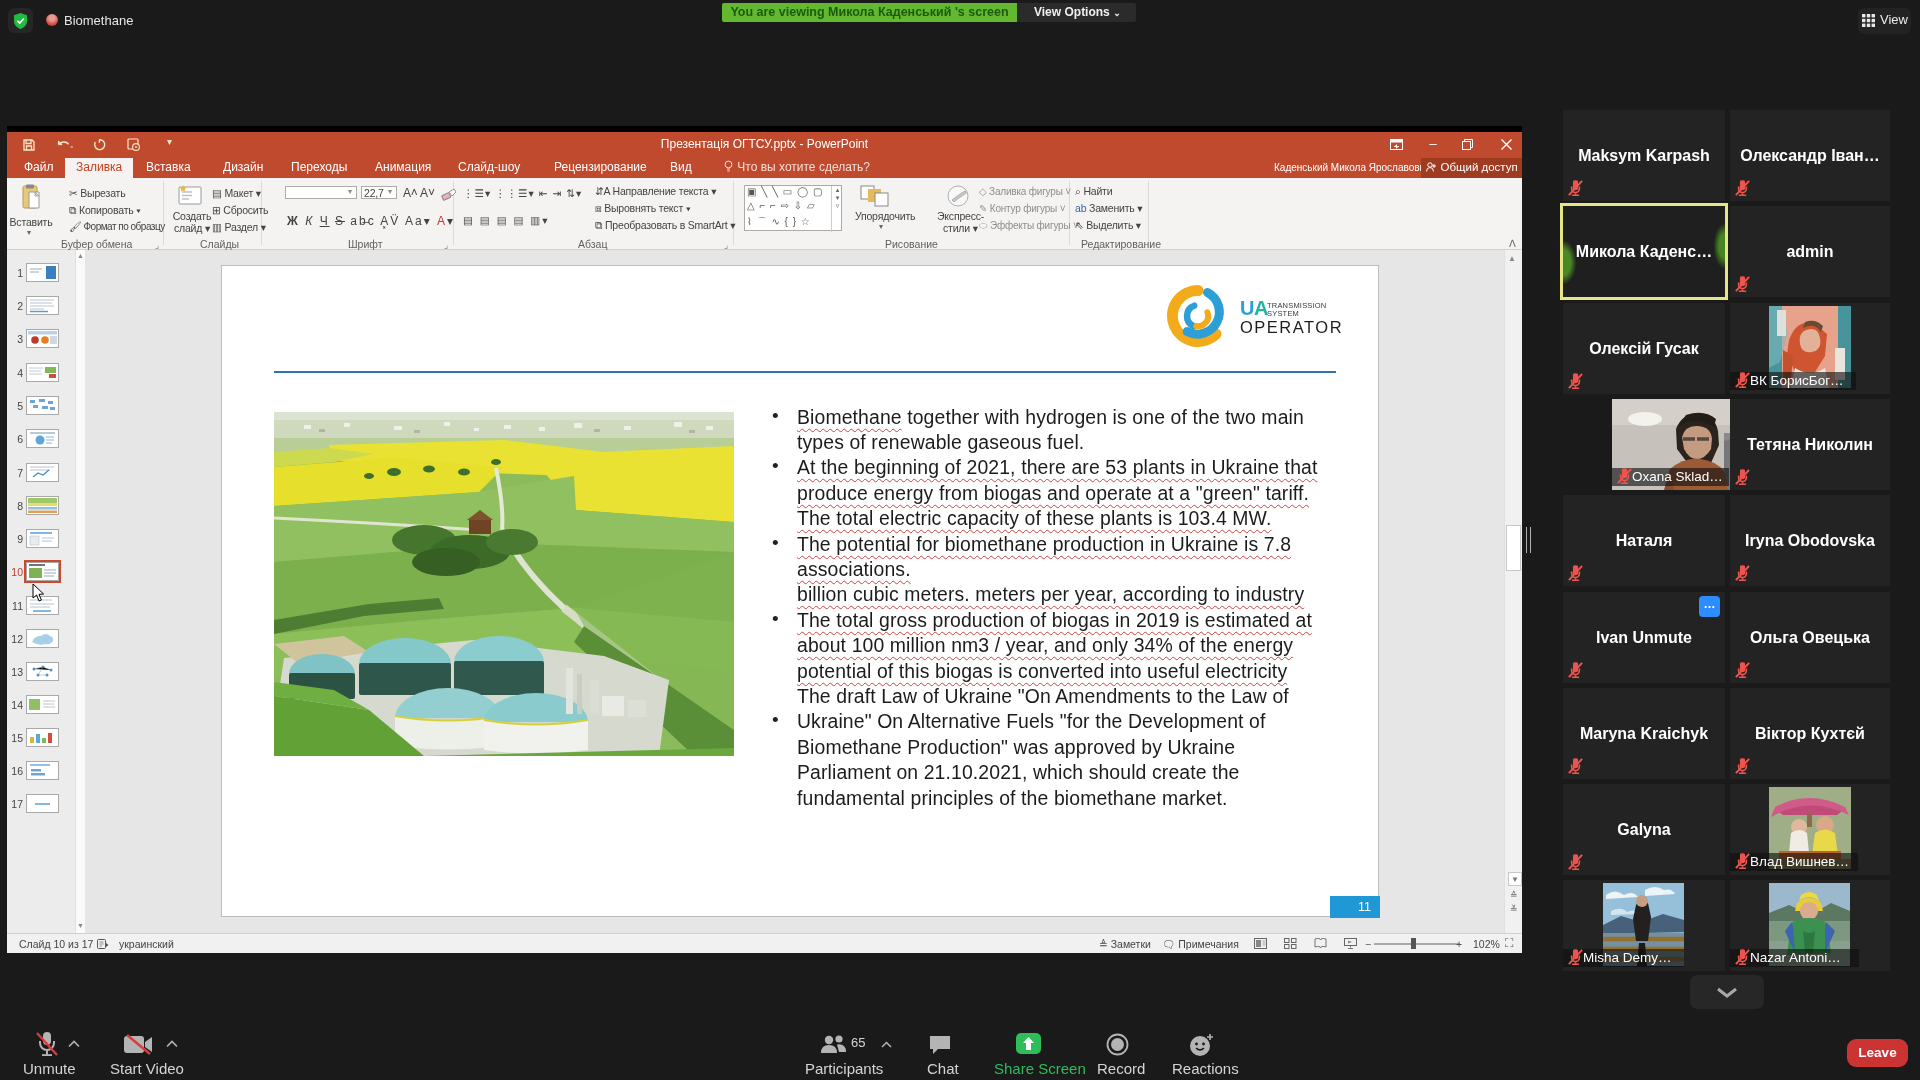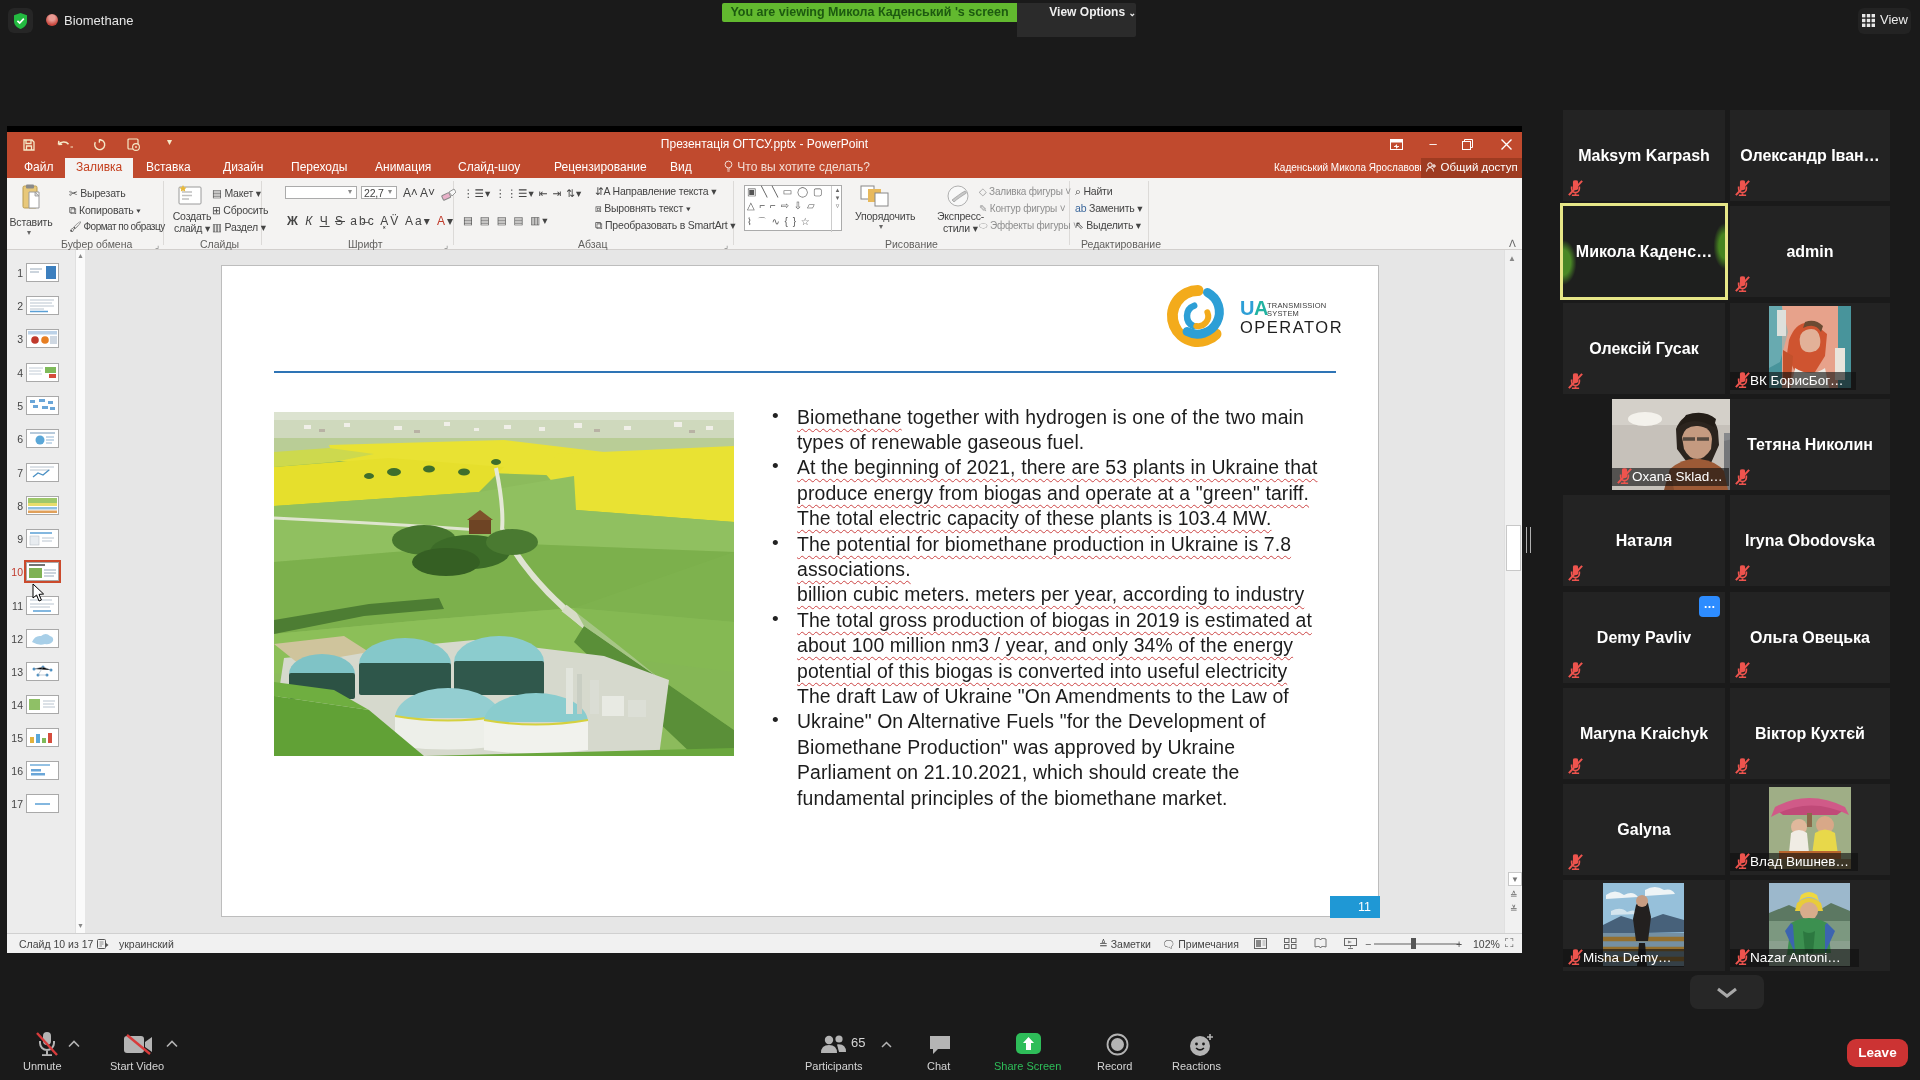--- a/index.html
+++ b/index.html
@@ -4,21 +4,21 @@
 <style>
   * { margin:0; padding:0; box-sizing:border-box; }
   html,body { width:1920px; height:1080px; overflow:hidden; background:#1a1a1a; font-family:"Liberation Sans", sans-serif; }
   .abs { position:absolute; }
   #stage { position:relative; width:1920px; height:1080px; background:#1a1a1a; }
   
   .shieldbox { left:8px; top:8px; width:25px; height:25px; background:#262626; border-radius:6px; }
   .recdot { left:46px; top:14px; width:12px; height:12px; border-radius:50%; background:radial-gradient(circle at 50% 32%, #e89a93 0 28%, #c8463c 70%); }
   .rectxt { left:64px; top:13px; color:#e6e6e6; font-size:13px; }
   .banner { left:722px; top:3px; width:295px; height:19px; background:#62b92f; color:#1d5a10; font-weight:bold; font-size:12.5px; text-align:center; line-height:19px; border-radius:2px 0 0 2px; }
-  .viewopt { left:1017px; top:3px; width:119px; height:34px; background:#2b2b2b; color:#f0f0f0; font-weight:bold; font-size:12px; text-align:right; line-height:19px; border-radius:0 2px 2px 0;padding-left:17px; }
+  .viewopt { left:1017px; top:3px; width:119px; height:19px; background:#2b2b2b; color:#f0f0f0; font-weight:bold; font-size:12px; text-align:left; line-height:19px; border-radius:0 2px 2px 0;padding-left:17px; }
   .viewbtn { left:1858px; top:8px; width:53px; height:26px; background:#232323; border-radius:6px; }
   
   #screen { left:7px; top:126px; width:1515px; height:827px; background:#000; }
   .ttl { left:0; top:6px; width:1515px; height:26px; background:#c04a2e; }
   .tabs { left:0; top:32px; width:1515px; height:20px; background:#c04a2e; }
   .tab { position:absolute; top:0; height:20px; color:#fff; font-size:12px; line-height:19px; }
   .tabact { background:#f4f3f2; color:#c43e1c; padding:0 11px; }
   .ribbon { left:0; top:52px; width:1515px; height:72px; background:#f4f3f2; border-bottom:1px solid #d2cfcd; }
   .glabel { position:absolute; top:60px; font-size:10.5px; color:#605f5d;margin-left:8px; }
   .gsep { position:absolute; top:3px; height:64px; width:1px; background:#dcdad8; }
@@ -37,21 +37,21 @@
   .statusbar { left:0; top:807px; width:1515px; height:20px; background:#f1f1f1; border-top:1px solid #d0d0d0; color:#444; font-size:10.5px; }
   .wv { text-decoration:underline; text-decoration-style:wavy; text-decoration-color:#cc4444; text-decoration-thickness:1px; text-underline-offset:4px; }
   .bl { left:550px; font-size:19px; color:#222; }
   .btxt { left:575px; top:138.5px; width:560px; font-size:19.4px; line-height:25.4px; color:#1c1c1c; letter-spacing:0.12px; }
   
   .tile { position:absolute; width:162px; height:91px; background:#232323; }
   .tname { position:absolute; width:100%; text-align:center; color:#fff; font-weight:bold; font-size:16px; }
   .micbl { position:absolute; left:5px; bottom:5px; width:15px; height:16px; }
   .plabel { position:absolute; left:0; bottom:4px; height:18px; background:rgba(15,15,15,.62); color:#fff; font-size:13.5px; line-height:18px; white-space:nowrap; padding-left:20px; }
   
-  .blabel { position:absolute; color:#d5d5d5; font-size:11px; }
+  .blabel { position:absolute; color:#d5d5d5; font-size:15px; }
 </style>
 </head>
 <body>
 <div id="stage">
   <svg width="0" height="0" style="position:absolute">
       <defs>
     <g id="micico">
           <g fill="#ee544e">
             <path d="M4.6 1.6 Q4.6 0.3 7 0.3 Q9.4 0.3 9.4 1.6 V8 Q9.4 9.6 7 9.6 Q4.6 9.6 4.6 8 z"></path>
             <path d="M2.6 6 v2.2 a4.4 4.4 0 0 0 8.8 0 V6 h-1.6 v2.2 a2.8 2.8 0 0 1 -5.6 0 V6 z"></path>
@@ -633,21 +633,21 @@
           <use href="#micico"></use>
         </svg>
       </div>
     <div class="tile" style="left:1730px;top:495.2px;width:160px">
         <div class="tname" style="top:37px">Iryna Obodovska</div>
         <svg class="micbl" width="14" height="15" viewBox="0 0 14 15">
           <use href="#micico"></use>
         </svg>
       </div>
     <div class="tile" style="left:1563px;top:591.5px">
-        <div class="tname" style="top:37px">Demy Pavliv</div>
+        <div class="tname" style="top:37px">Ivan Unmute</div>
         <svg class="micbl" width="14" height="15" viewBox="0 0 14 15">
           <use href="#micico"></use>
         </svg>
       <div class="abs" style="right:5px;top:4px;width:21px;height:21px;background:#2d8cff;border-radius:4px;color:#fff;font-weight:bold;text-align:center;line-height:17px;font-size:12px">…</div>
     </div>
     <div class="tile" style="left:1730px;top:591.5px;width:160px">
         <div class="tname" style="top:37px">Ольга Овецька</div>
         <svg class="micbl" width="14" height="15" viewBox="0 0 14 15">
           <use href="#micico"></use>
         </svg>

